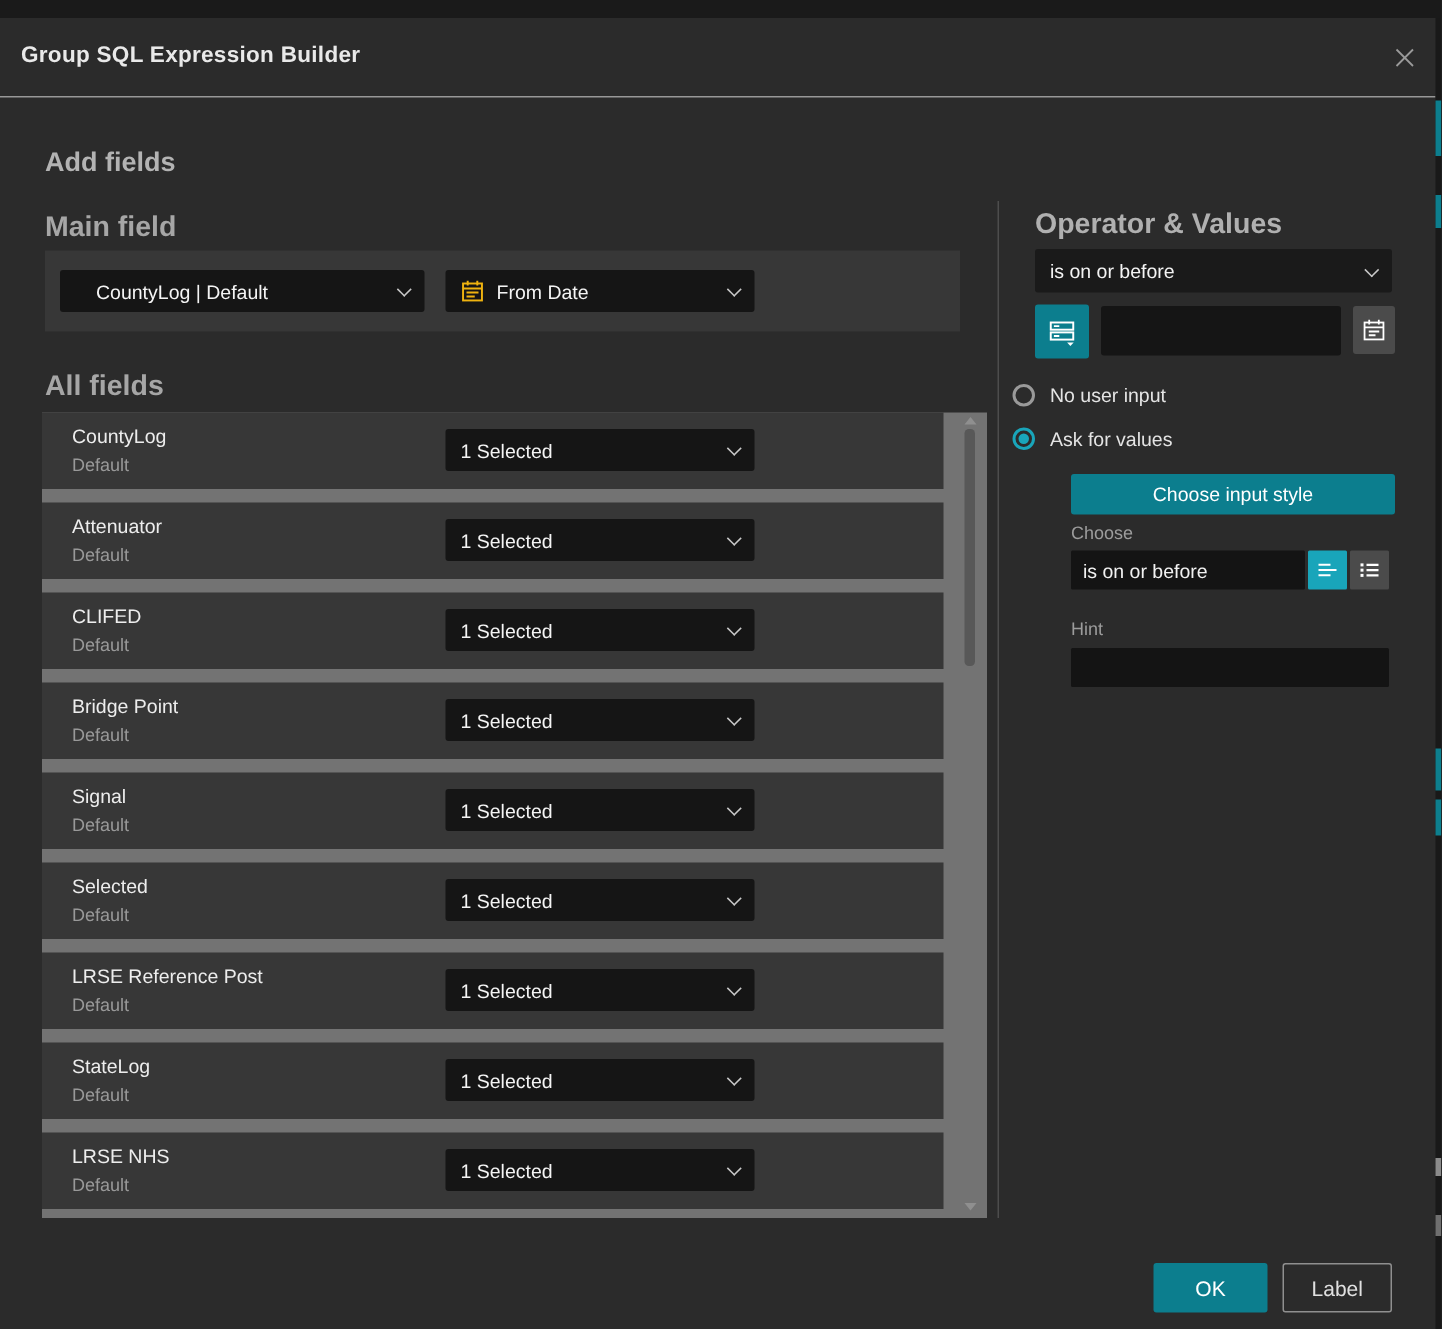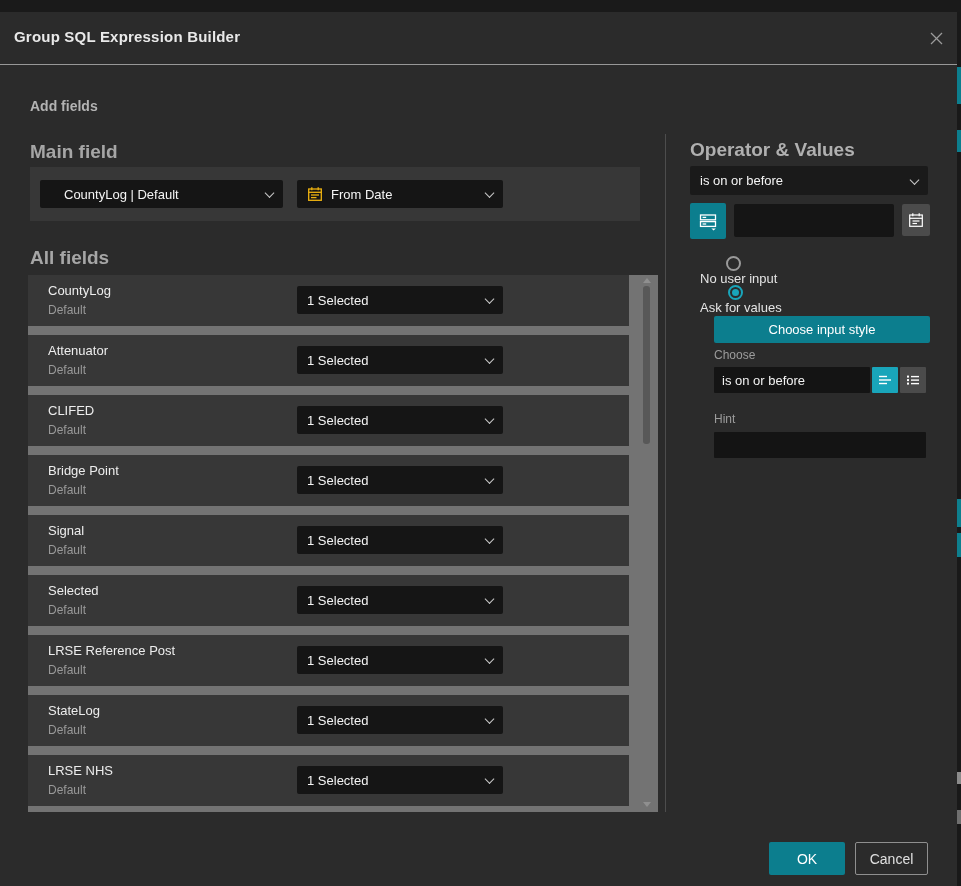--- a/index.html
+++ b/index.html
@@ -7,21 +7,21 @@
           font-family:"Liberation Sans",sans-serif;color:#f0f0f0;margin-top:12px;}
   .abs{position:absolute;}
 
   
   .titlebar{left:0;top:0;width:957px;height:52px;background:#2b2b2b;}
   .title{left:14px;top:16px;font-size:15px;font-weight:700;color:#e9e9e9;letter-spacing:.2px;}
   .closebtn{left:922px;top:12px;width:28px;height:28px;display:flex;align-items:center;justify-content:center;cursor:pointer;}
   .hdiv{left:0;top:52px;width:957px;height:1px;background:#989898;}
 
   
-  .h1{font-size:14px;font-weight:700;color:#b3b3b3;}
+  .h1{font-size:18px;font-weight:700;color:#b3b3b3;}
   .h2{font-size:19px;font-weight:700;color:#a6a6a6;}
 
   
   .main-wrap{left:30px;top:155px;width:610px;height:54px;background:#373737;}
   .dd{position:absolute;height:28px;background:#151515;border-radius:2px;display:flex;align-items:center;
       padding:0 26px 0 10px;box-sizing:border-box;font-size:13px;color:#f4f4f4;cursor:pointer;}
   .dd .chev{position:absolute;right:10px;top:50%;width:6px;height:6px;
       border-right:1.5px solid #c9c9c9;border-bottom:1.5px solid #c9c9c9;
       transform:translateY(-65%) rotate(45deg);}
   .dd .dicon{display:inline-flex;margin-right:8px;flex:none;}
@@ -45,21 +45,21 @@
 
   
   .op-dd{left:690px;top:154px;width:238px;height:29px;background:#1a1a1a;}
   .typebtn{left:690px;top:191px;width:36px;height:36px;background:#0c7e8e;border-radius:2px;
            display:flex;align-items:center;justify-content:center;cursor:pointer;}
   .valinput{left:734px;top:192px;width:160px;height:33px;background:#151515;border:none;border-radius:2px;
             color:#f0f0f0;font-size:13px;padding:0 8px;box-sizing:border-box;font-family:"Liberation Sans",sans-serif;}
   .calbtn{left:902px;top:192px;width:28px;height:32px;background:#4b4b4b;border-radius:2px;
           display:flex;align-items:center;justify-content:center;cursor:pointer;}
 
-  .radio-row{position:absolute;left:690px;display:flex;align-items:center;cursor:pointer;flex-direction:column;}
+  .radio-row{position:absolute;left:675px;display:flex;align-items:center;cursor:pointer;}
   .radio{width:15px;height:15px;border-radius:50%;border:2px solid #9a9a9a;box-sizing:border-box;flex:none;position:relative;}
   .radio.sel{border-color:#19a5ba;}
   .radio.sel::after{content:"";position:absolute;inset:2px;border-radius:50%;background:#19a5ba;}
   .radio-label{margin-left:10px;font-size:13px;color:#e4e4e4;}
 
   .teal-btn{left:714px;top:304px;width:216px;height:27px;background:#0c7e8e;color:#ffffff;font-size:13px;
             display:flex;align-items:center;justify-content:center;border-radius:2px;cursor:pointer;}
   .cap{font-size:12px;color:#9c9c9c;}
   .lblinput{left:714px;top:355px;width:156px;height:26px;background:#141414;border:none;color:#f2f2f2;
             font-size:13px;padding:0 8px;box-sizing:border-box;border-radius:1px;font-family:"Liberation Sans",sans-serif;}
@@ -260,21 +260,21 @@
       <line x1="5" y1="7.1" x2="13" y2="7.1" stroke="#fff" stroke-width="1.4"></line>
       <rect x="1" y="9.6" width="2" height="2" fill="#fff"></rect>
       <line x1="5" y1="10.6" x2="13" y2="10.6" stroke="#fff" stroke-width="1.4"></line>
     </svg>
   </div>
 
   <div class="abs cap" style="left:714px;top:400px;">Hint</div>
   <input class="abs hintinput" value="" style="">
 
   <div class="abs okbtn">OK</div>
-  <div class="abs cancelbtn">Cancel</div>
+  <div class="abs cancelbtn">Label</div>
 
   <div class="abs edge">
     <div class="seg" style="top:55px;height:37px;background:#0c7e8e;"></div>
     <div class="seg" style="top:118px;height:22px;background:#0c7e8e;"></div>
     <div class="seg" style="top:487px;height:28px;background:#0d7f8e;"></div>
     <div class="seg" style="top:521px;height:24px;background:#0d7f8e;"></div>
     <div class="seg" style="top:760px;height:12px;background:#8b8b8b;"></div>
     <div class="seg" style="top:798px;height:14px;background:#6f6f6f;"></div>
   </div>
 

